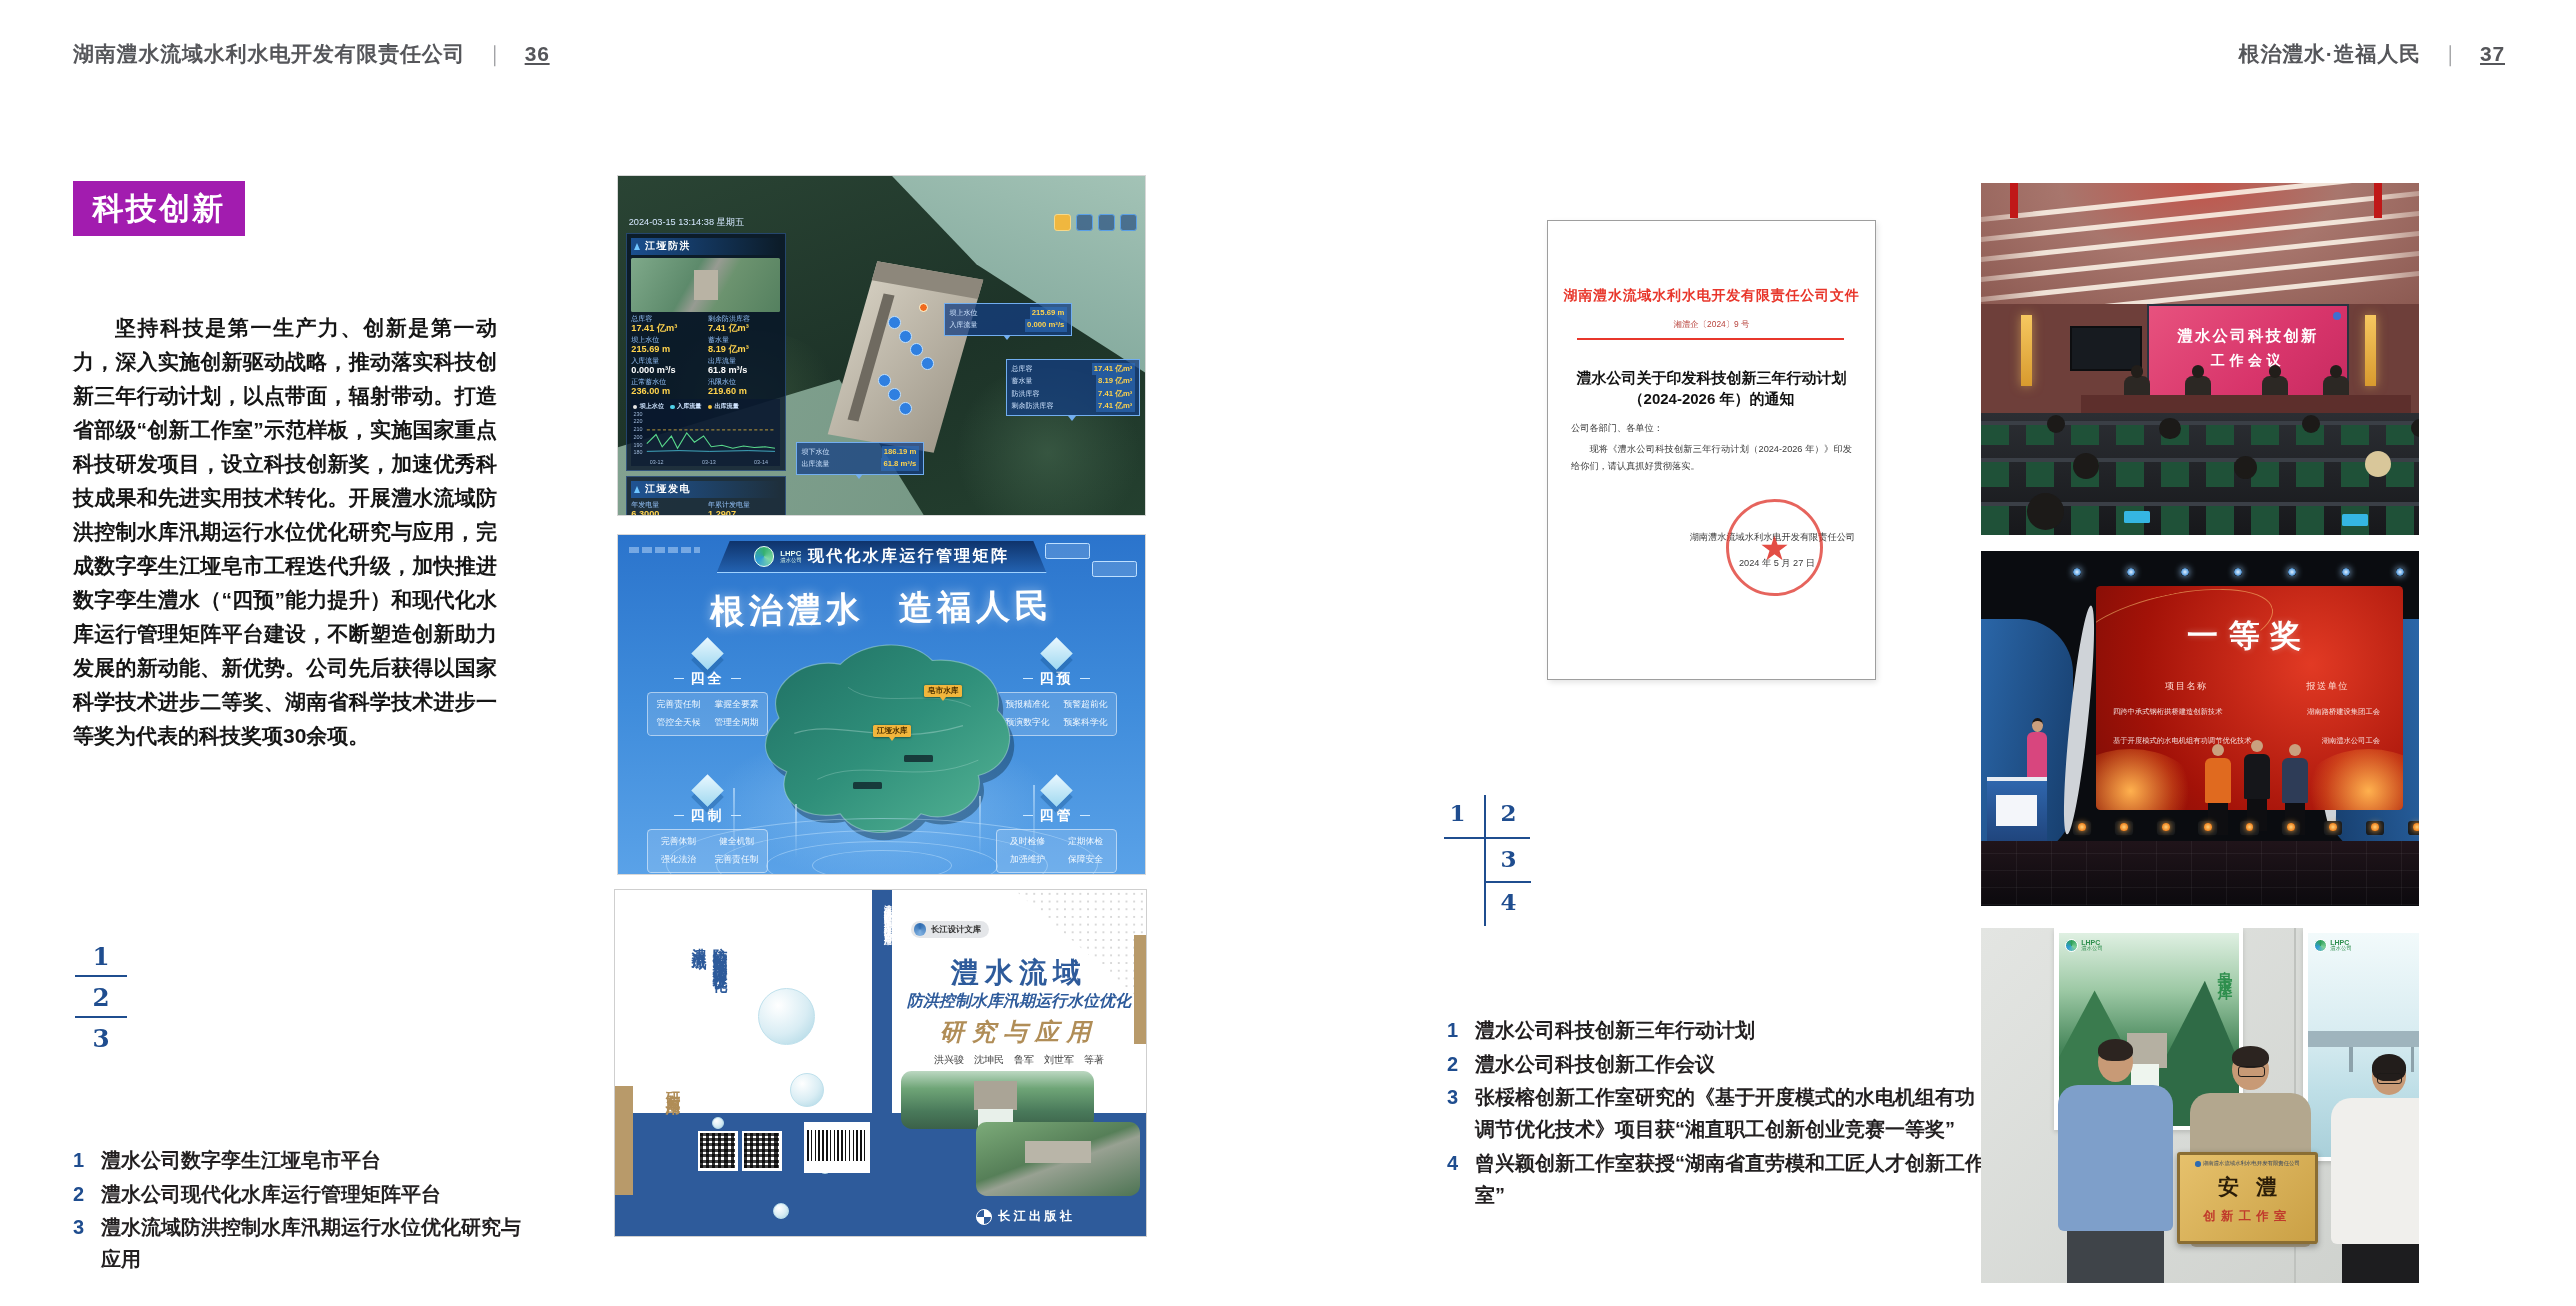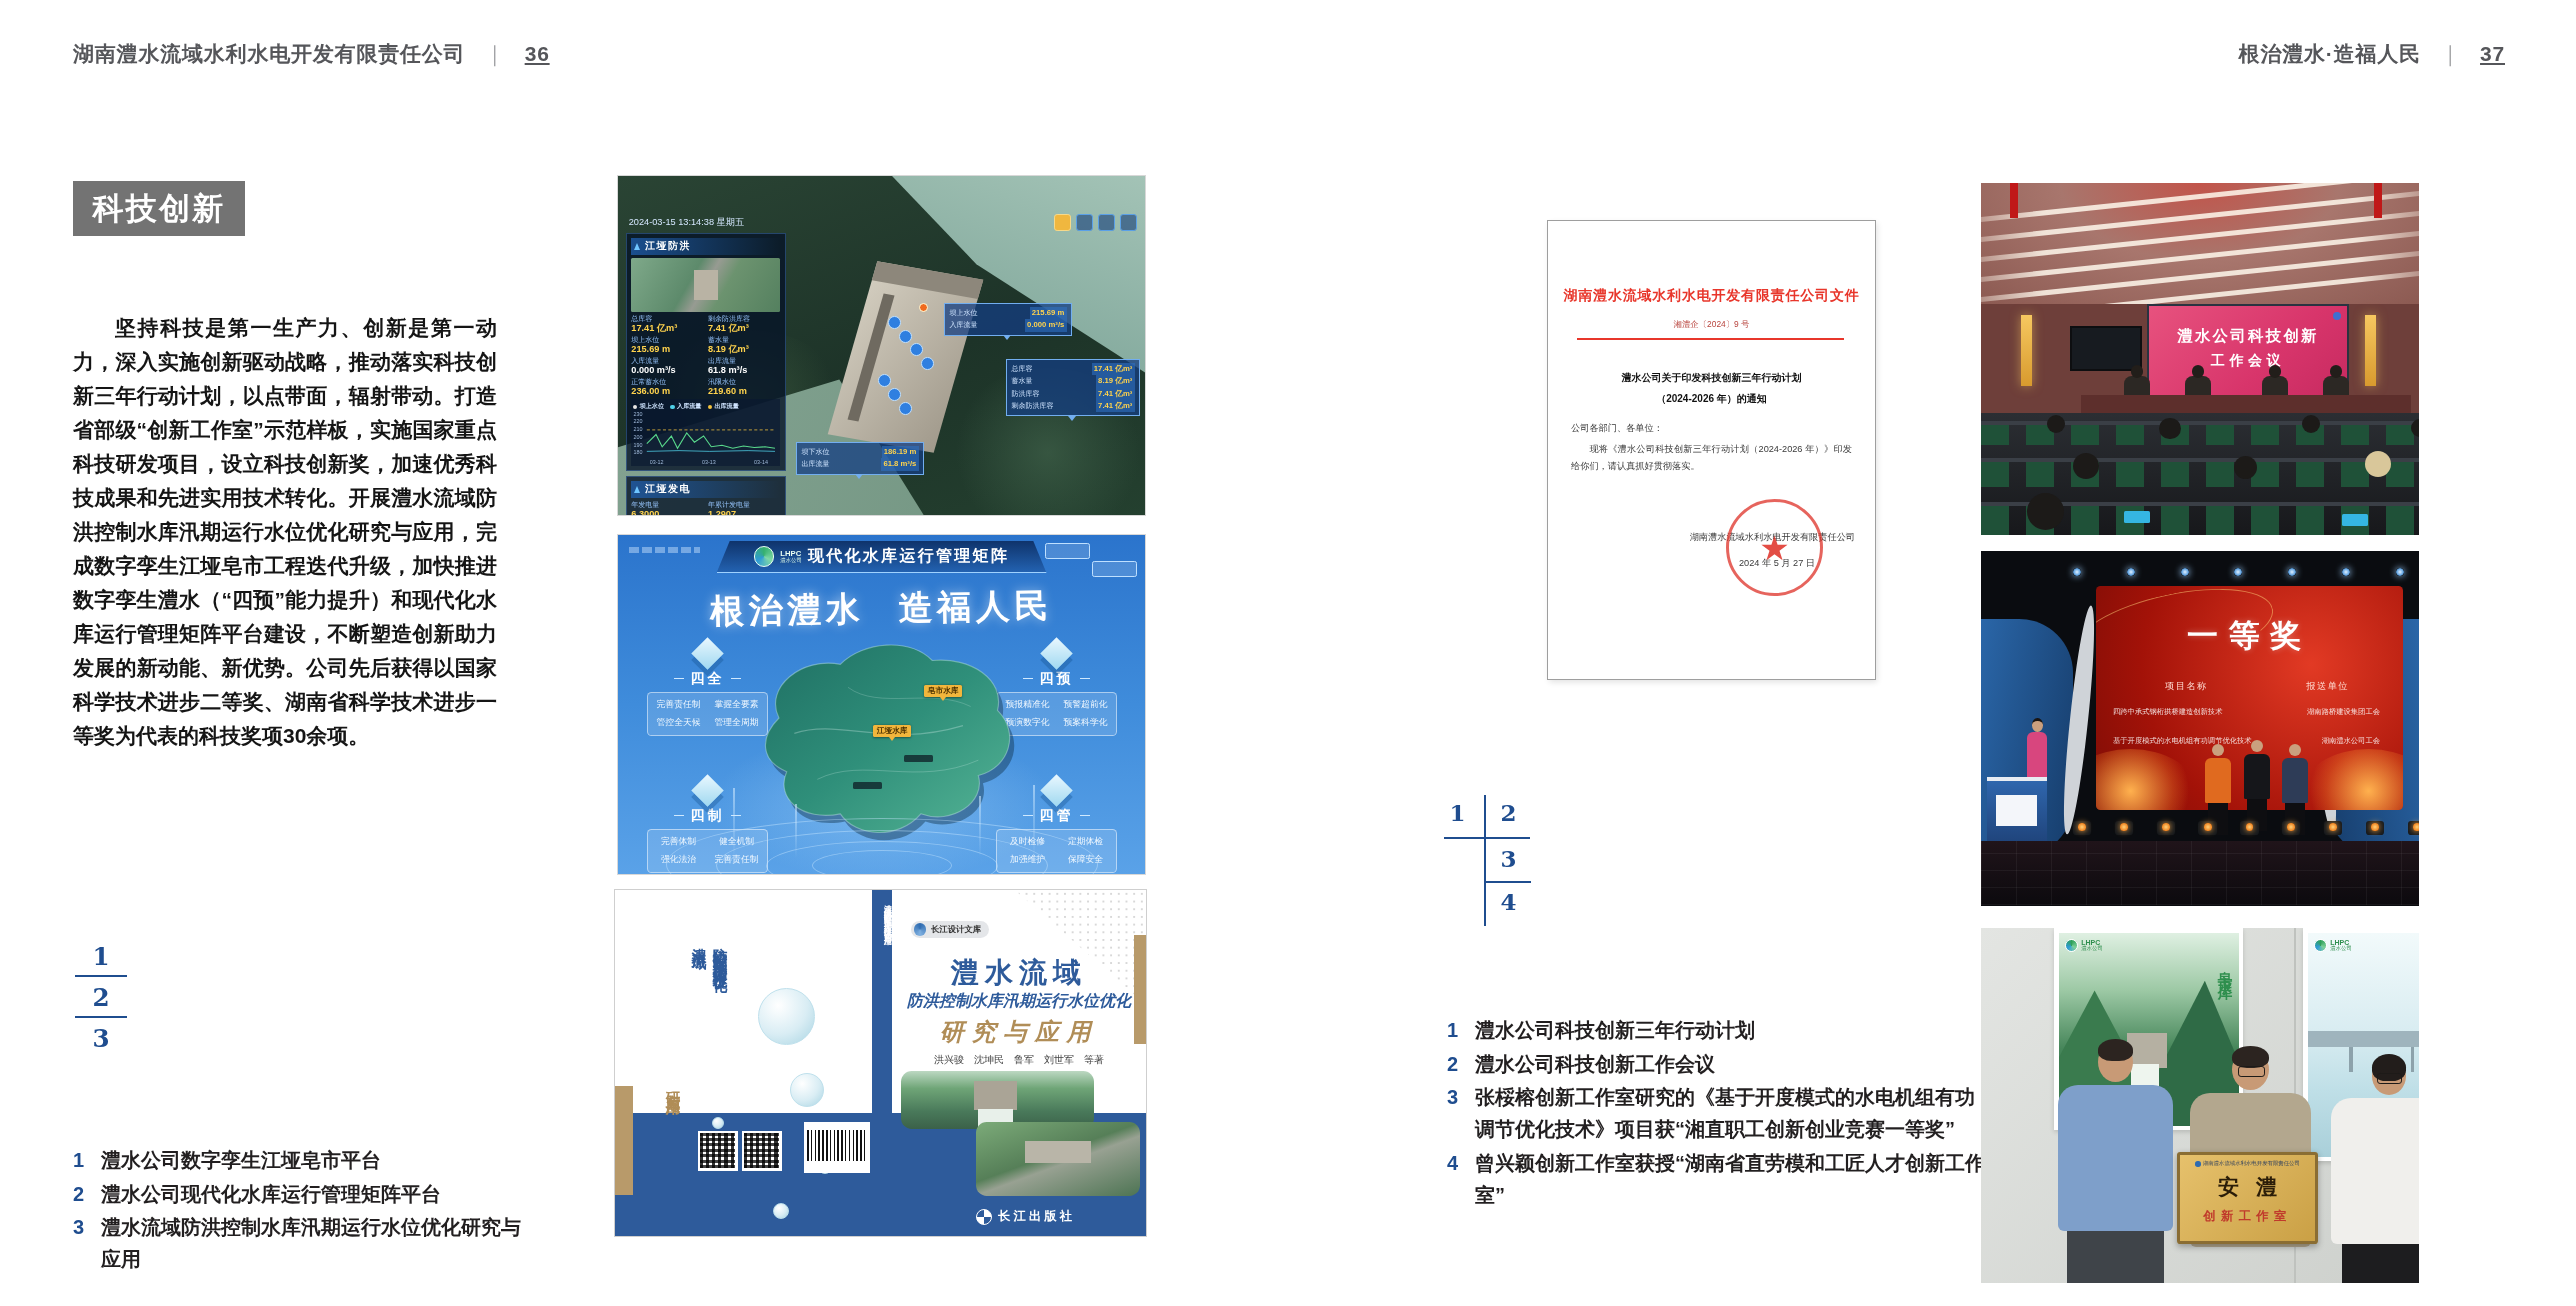--- a/index.html
+++ b/index.html
@@ -8,21 +8,21 @@
   .abs{position:absolute;}
 
   
   .hdr{position:absolute;top:40px;font-size:21px;font-weight:bold;color:#55565a;letter-spacing:0.8px;}
   .hdr .div{color:#9a9b9e;font-weight:400;margin:0 12.3px;}
   .hdr .pno{font-weight:bold;color:#55565a;text-decoration:underline;}
   .hdr-l{left:73px;}
   .hdr-r{right:71px;text-align:right;}
 
   
-  .badge{position:absolute;left:73px;top:181px;width:172px;height:55px;background:#737373;
+  .badge{position:absolute;left:73px;top:181px;width:172px;height:55px;background:#a21caf;
          display:flex;align-items:center;justify-content:center;}
   .badge span{color:#fff;font-size:31px;font-weight:bold;letter-spacing:2.3px;}
   .para{position:absolute;left:73px;top:290px;width:424px;font-size:21px;line-height:34px;
         text-align:justify;text-indent:2em;color:#151515;font-weight:600;}
 
   .fk-num{font-family:"DejaVu Serif",serif;font-weight:bold;color:#1f4d8f;}
   .fk-line{background:#1f4d8f;height:1.5px;}
   .fkL{position:absolute;left:75px;top:940px;width:52px;text-align:center;}
   .fkL .fk-num{display:block;font-size:24.6px;line-height:29px;margin:1.5px 0 4.6px;}
   .fkL .fk-line{width:52px;margin:0 0 6.1px;}
@@ -257,21 +257,21 @@
   .pq-plq .big{font-family:"DejaVu Serif",serif;font-size:21px;font-weight:bold;color:#2b1d08;letter-spacing:17px;margin-top:6.1px;text-indent:17px;}
   .pq-plq .sub{font-size:12.3px;font-weight:bold;color:#c0392b;letter-spacing:5.4px;margin-top:7px;}
 
   
   .doc{position:absolute;left:1547px;top:183px;width:327px;height:458px;background:#fff;
        border:1.5px solid #9e9e9e;box-shadow:2.3px 3.1px 6.1px rgba(0,0,0,.12);margin-top:37px;}
   .doc-h{position:absolute;left:0;top:66px;width:100%;text-align:center;color:#e8362b;font-size:14px;
          font-weight:bold;letter-spacing:0.8px;}
   .doc-no{position:absolute;left:0;top:98px;width:100%;text-align:center;color:#b8433c;font-size:8.4px;}
   .doc-rule{position:absolute;left:29px;top:117px;width:267px;height:1.5px;background:#e8362b;}
-  .doc-t{position:absolute;left:0;top:146px;width:100%;text-align:center;color:#111;font-size:10px;
+  .doc-t{position:absolute;left:0;top:146px;width:100%;text-align:center;color:#111;font-size:15px;
          font-weight:bold;line-height:21px;}
   .doc-sal{position:absolute;left:23px;top:201px;font-size:9.2px;color:#3a3a3a;}
   .doc-b{position:absolute;left:23px;top:220px;width:281px;font-size:9.2px;line-height:17px;color:#3a3a3a;
          text-indent:2em;text-align:justify;}
   .doc-signer{position:absolute;right:20px;top:310px;font-size:9.2px;color:#3a3a3a;}
   .doc-date{position:absolute;right:60px;top:336px;font-size:9.2px;color:#3a3a3a;}
   .doc-seal{position:absolute;left:178px;top:278px;width:91px;height:91px;border:3.1px solid rgba(220,40,30,.8);
             border-radius:50%;display:flex;align-items:center;justify-content:center;opacity:.9;}
   .doc-seal span{color:rgba(220,40,30,.92);font-size:34px;}
 </style>

